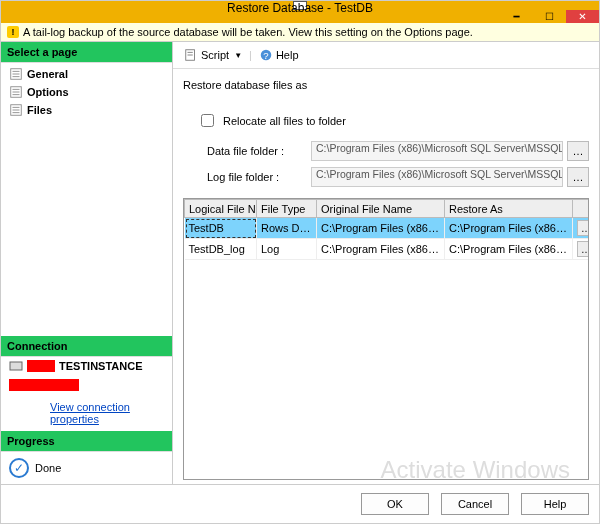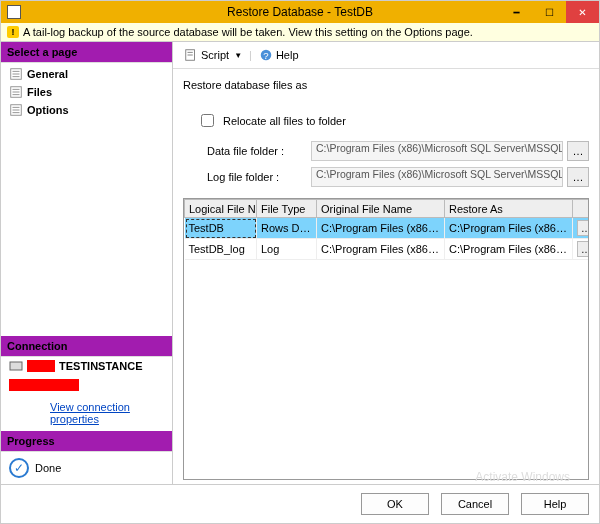--- a/index.html
+++ b/index.html
@@ -1,36 +1,36 @@
 <!DOCTYPE html>
 <html><head>
 <meta charset="utf-8">
 <style>
   * { box-sizing: border-box; font-family: "Segoe UI", Tahoma, sans-serif; font-size: 11px; }
   html, body { margin: 0; padding: 0; }
   body { background: #fff; width: 600px; height: 524px; overflow: hidden; display: flex; flex-direction: column; border: 1px solid #ccc; }
 
   
-  .titlebar { background: #f0b000; height: 22px; display: flex; align-items: center; position: relative; }
+  .titlebar { background: #f0b000; height: 22px; display: flex; align-items: center; position: relative; flex-direction: column; }
   .title-icon { width: 14px; height: 14px; margin: 0 6px; background: #fff; border: 1px solid #555; display:inline-block; }
   .title-text { position:absolute; left:0; right:0; text-align:center; font-size:12px; color:#000; }
   .win-controls { margin-left:auto; display:flex; height:100%; z-index:2;}
   .win-btn { width:33px; height:100%; display:flex; align-items:center; justify-content:center; font-size:10px; color:#000; }
   .win-btn.close { background:#e04040; color:#fff; }
 
   
   .warnbar { background:#ffffe0; border-bottom:1px solid #ccc; padding:3px 6px; display:flex; align-items:center; gap:4px; }
   .warn-icon { width:12px; height:12px; display:inline-flex; align-items:center; justify-content:center; background:#ffcc00; color:#000; font-weight:bold; border-radius:2px; font-size:9px;}
 
   
   .content { flex:1; display:flex; min-height:0; }
 
   
   .leftpanel { width:172px; border-right:1px solid #ccc; display:flex; flex-direction:column; }
-  .section-label { padding:4px 6px; background:#a21caf; font-weight:bold; border-bottom:1px solid #ddd;}
+  .section-label { padding:4px 6px; background:#22c55e; font-weight:bold; border-bottom:1px solid #ddd;}
   .nav-list { padding:2px 0; }
   .nav-item { display:flex; align-items:center; gap:4px; padding:2px 8px; font-weight:bold; cursor:default;}
   .nav-icon { width:14px; height:14px; display:inline-block;}
   .nav-icon.general svg, .nav-icon.files svg, .nav-icon.options svg { width:14px; height:14px; }
 
   .left-spacer { flex:1; }
   .conn-value { padding:2px 8px; font-weight:bold;}
   .redacted { display:inline-block; height:12px; background:#f00; }
   .conn-link { padding:6px 8px; color:#0045c3; text-decoration:underline; cursor:pointer;margin-left:41px;}
   .progress-row { display:flex; align-items:center; gap:6px; padding:6px 8px;}
@@ -59,21 +59,21 @@
   table.grid td { border-right:1px solid #eee; border-bottom:1px solid #eee; padding:2px 4px; height:18px; overflow:hidden; white-space:nowrap; text-overflow:ellipsis;}
   tr.selected td { background:#7dd3fc;}
   tr.selected td:first-child { outline:1px dashed #333; outline-offset:-2px;}
   .cell-browse { text-align:center;}
   .mini-btn { width:18px; height:16px; border:1px solid #bbb; background:#eee; display:inline-flex; align-items:center; justify-content:center; font-size:10px;}
 
   
   .footer { border-top:1px solid #ccc; padding:8px 10px; display:flex; justify-content:flex-end; gap:12px;}
   .footer button { min-width:68px; height:22px; border:1px solid #999; background:#fdfdfd; cursor:default; padding:0 10px;}
 
-  .watermark { position:absolute; right:30px; bottom:40px; color:#ddd; font-size:12px; pointer-events:none; }
+  .watermark { position:absolute; right:30px; bottom:40px; color:#ddd; font-size:24px; pointer-events:none; }
 </style>
 </head>
 <body>
 
 <div class="titlebar">
   <span class="title-icon"></span>
   <span class="title-text">Restore Database - TestDB</span>
   <div class="win-controls">
     <div class="win-btn">━</div>
     <div class="win-btn">☐</div>
@@ -96,40 +96,40 @@
           <svg viewBox="0 0 16 16">
               <rect x="2" y="2" width="12" height="12" fill="#fff" stroke="#888"></rect>
               <line x1="4" y1="5" x2="12" y2="5" stroke="#888"></line>
               <line x1="4" y1="8" x2="12" y2="8" stroke="#888"></line>
               <line x1="4" y1="11" x2="12" y2="11" stroke="#888"></line>
             </svg>
         </span>
         <span>General</span>
       </div>
       <div class="nav-item">
+        <span class="nav-icon options">
+          <svg viewBox="0 0 16 16">
+              <rect x="2" y="2" width="12" height="12" fill="#fff" stroke="#888"></rect>
+              <line x1="4" y1="5" x2="12" y2="5" stroke="#888"></line>
+              <line x1="4" y1="8" x2="12" y2="8" stroke="#888"></line>
+              <line x1="4" y1="11" x2="12" y2="11" stroke="#888"></line>
+            </svg>
+        </span>
+        <span>Options</span>
+      </div>
+      <div class="nav-item">
         <span class="nav-icon files">
           <svg viewBox="0 0 16 16">
               <rect x="2" y="2" width="12" height="12" fill="#fff" stroke="#888"></rect>
               <line x1="4" y1="5" x2="12" y2="5" stroke="#888"></line>
               <line x1="4" y1="8" x2="12" y2="8" stroke="#888"></line>
               <line x1="4" y1="11" x2="12" y2="11" stroke="#888"></line>
             </svg>
         </span>
         <span>Files</span>
-      </div>
-      <div class="nav-item">
-        <span class="nav-icon options">
-          <svg viewBox="0 0 16 16">
-              <rect x="2" y="2" width="12" height="12" fill="#fff" stroke="#888"></rect>
-              <line x1="4" y1="5" x2="12" y2="5" stroke="#888"></line>
-              <line x1="4" y1="8" x2="12" y2="8" stroke="#888"></line>
-              <line x1="4" y1="11" x2="12" y2="11" stroke="#888"></line>
-            </svg>
-        </span>
-        <span>Options</span>
       </div>
     </div>
 
     <div class="left-spacer"></div>
 
     <div class="section-label">Connection</div>
     <div class="conn-value">
       <span style="display:inline-flex;align-items:center;gap:4px;">
         <svg width="14" height="14">
             <rect x="1" y="3" width="12" height="8" fill="#ddd" stroke="#666"></rect>

